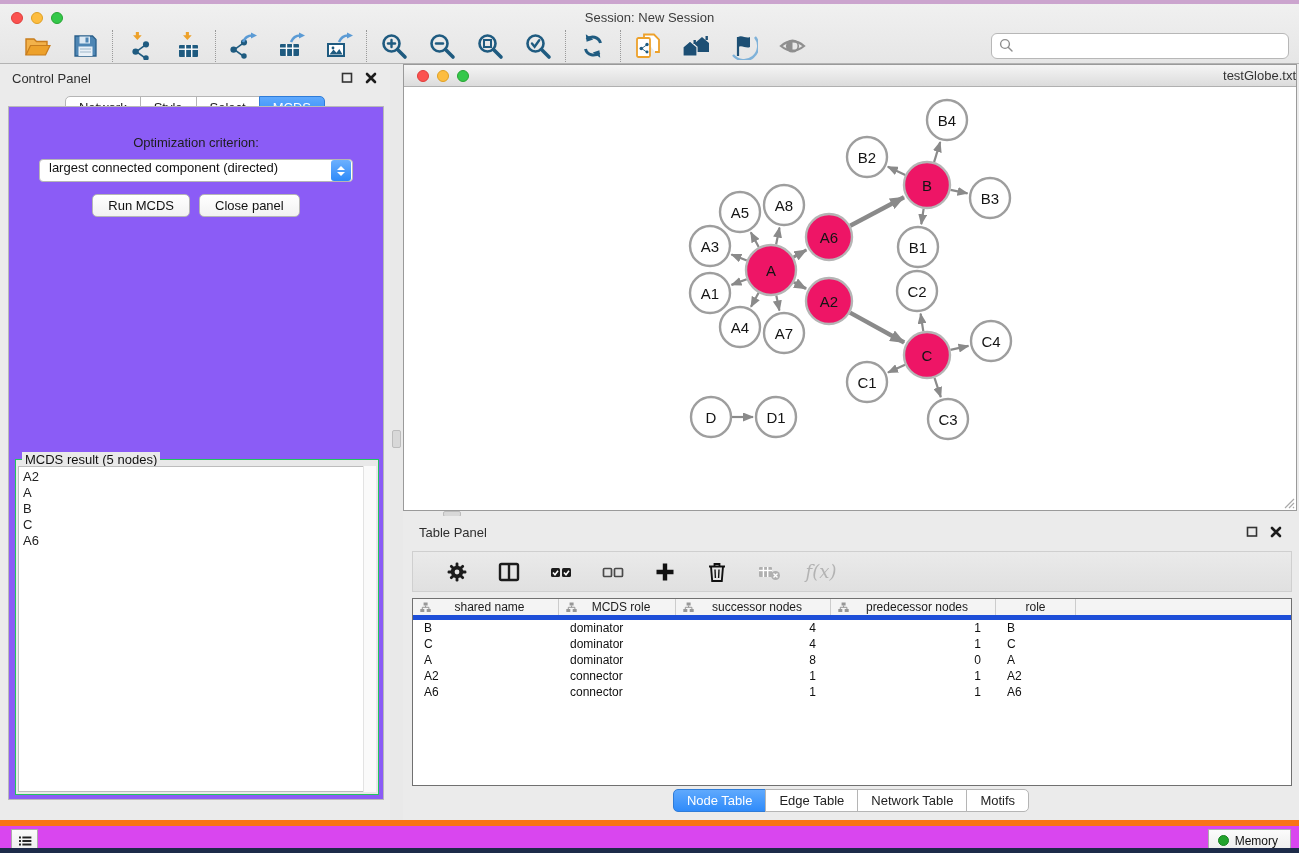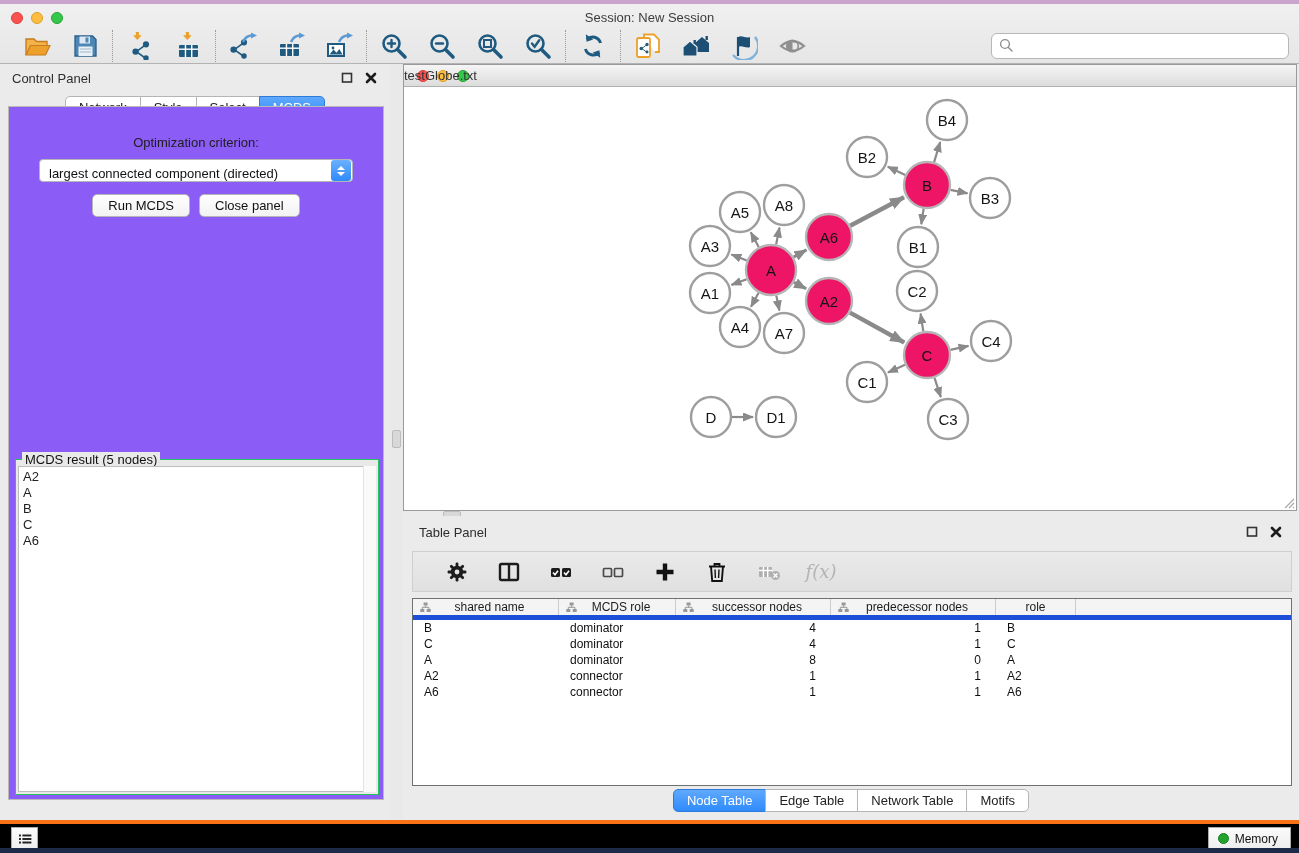--- a/index.html
+++ b/index.html
@@ -45,21 +45,21 @@
              margin-left:-1px; cursor:pointer; color:#222; white-space:nowrap; }
   .seg-btn:first-child { border-radius:5px 0 0 5px; margin-left:0; }
   .seg-btn:last-child { border-radius:0 5px 5px 0; }
   .seg-btn.selected { background:linear-gradient(#5fa9fd,#2f8bfa); border-color:#2f7cd8; color:#fff; }
 
   .cp-content { position:absolute; left:8px; right:6px; top:42px; bottom:20px;
                 border:1px solid #b9b9b9; background:#8b5cf6; }
   .opt-label { margin-top:28px; text-align:center; font-size:13px; color:#1d1d1d; }
   .dropdown { position:relative; margin:9px auto 11px; width:314px; height:23px; background:#fff;
               border:1px solid #b6b6b6; border-radius:4px; cursor:pointer;
-              display:flex; align-items:flex-end; }
+              display:flex; align-items:flex-start; }
   .dropdown-value { flex:1; font-size:13px; padding-left:9px; color:#111;
                     white-space:nowrap; overflow:hidden; }
   .dropdown-stepper { width:20px; height:21px; border-radius:3px; margin-right:1px;
                       background:linear-gradient(#6cb0fe,#2e8af9); display:flex; flex-direction:column;
                       align-items:center; justify-content:center; gap:2px; }
   .chev { width:0; height:0; border-left:4px solid transparent; border-right:4px solid transparent; }
   .chev.up { border-bottom:4px solid #fff; }
   .chev.down { border-top:4px solid #fff; }
   .btn-row { margin-top:12px; display:flex; justify-content:center; gap:9px; }
   .push-btn { font-size:13px; padding:3px 15px; background:linear-gradient(#ffffff,#f2f2f2);
@@ -83,21 +83,21 @@
   .grip-h { position:absolute; left:443px; top:511px; width:18px; height:6px; background:#d8d8d8;
             border:1px solid #bcbcbc; border-radius:2px; cursor:row-resize; }
 
   
   .net-frame { position:absolute; left:403px; top:64px; width:894px; height:447px;
                border:1px solid #9a9a9a; background:#fff; }
   .net-titlebar { height:22px; background:linear-gradient(#f5f5f5,#dcdcdc);
                   border-bottom:1px solid #b0b0b0; position:relative; }
   .net-titlebar .traffic { top:5px; left:13px; }
   .net-titlebar .light { width:12px; height:12px; }
-  .net-title { position:absolute; width:100%; top:3px; text-align:left; font-size:13px; color:#333; }
+  .net-title { position:absolute; width:100%; top:3px; text-align:right; font-size:13px; color:#333; }
   .net-canvas { position:relative; width:100%; height:423px; background:#fff; }
   .net-canvas svg.graph { position:absolute; left:0; top:0; }
   .resize-grip { position:absolute; right:1px; bottom:1px; width:14px; height:14px; cursor:nwse-resize; }
 
   
   .table-panel { position:absolute; left:403px; top:516px; width:896px; height:304px; background:#ebebeb; }
   .tp-head { display:flex; align-items:center; height:32px; padding:0 16px; }
   .tp-toolbar { position:absolute; left:9px; right:7px; top:35px; height:41px;
                 background:linear-gradient(#eaeaea,#e0e0e0); border:1px solid #cfcfcf;
                 display:flex; align-items:center; gap:26px; padding-left:31px; }
@@ -118,21 +118,21 @@
   .dt-hcell.filler { border-right:none; flex:1; }
   .dt-row { display:flex; height:16px; align-items:center; font-size:12px; color:#101010; }
   .dt-cell { white-space:nowrap; overflow:hidden; }
   .al { padding-left:11px; text-align:left; }
   .ar { padding-right:15px; text-align:right; }
 
   .tp-tabs { position:absolute; bottom:8px; left:0; width:100%; display:flex; justify-content:center; }
 
   
   .status-bar { position:absolute; left:0; top:820px; width:100%; height:28px;
-                background:#000000; border-top:4px solid #f97316; }
+                background:#d946ef; border-top:6px solid #f97316; }
   .status-btn { position:absolute; left:11px; top:3px; width:27px; height:23px;
                 background:linear-gradient(#fbfbfb,#ededed); border:1px solid #ababab;
                 display:flex; align-items:center; justify-content:center; cursor:pointer; }
   .memory-btn { position:absolute; right:8px; top:3px; height:23px; padding:0 12px 0 9px;
                 background:linear-gradient(#fbfbfb,#ededed); border:1px solid #ababab;
                 display:flex; align-items:center; gap:6px; font-size:12px; color:#111; cursor:pointer; }
   .mem-dot { width:11px; height:11px; border-radius:50%; background:#22a32c; border:1px solid #188021; }
 </style>
 </head>
 <body>

